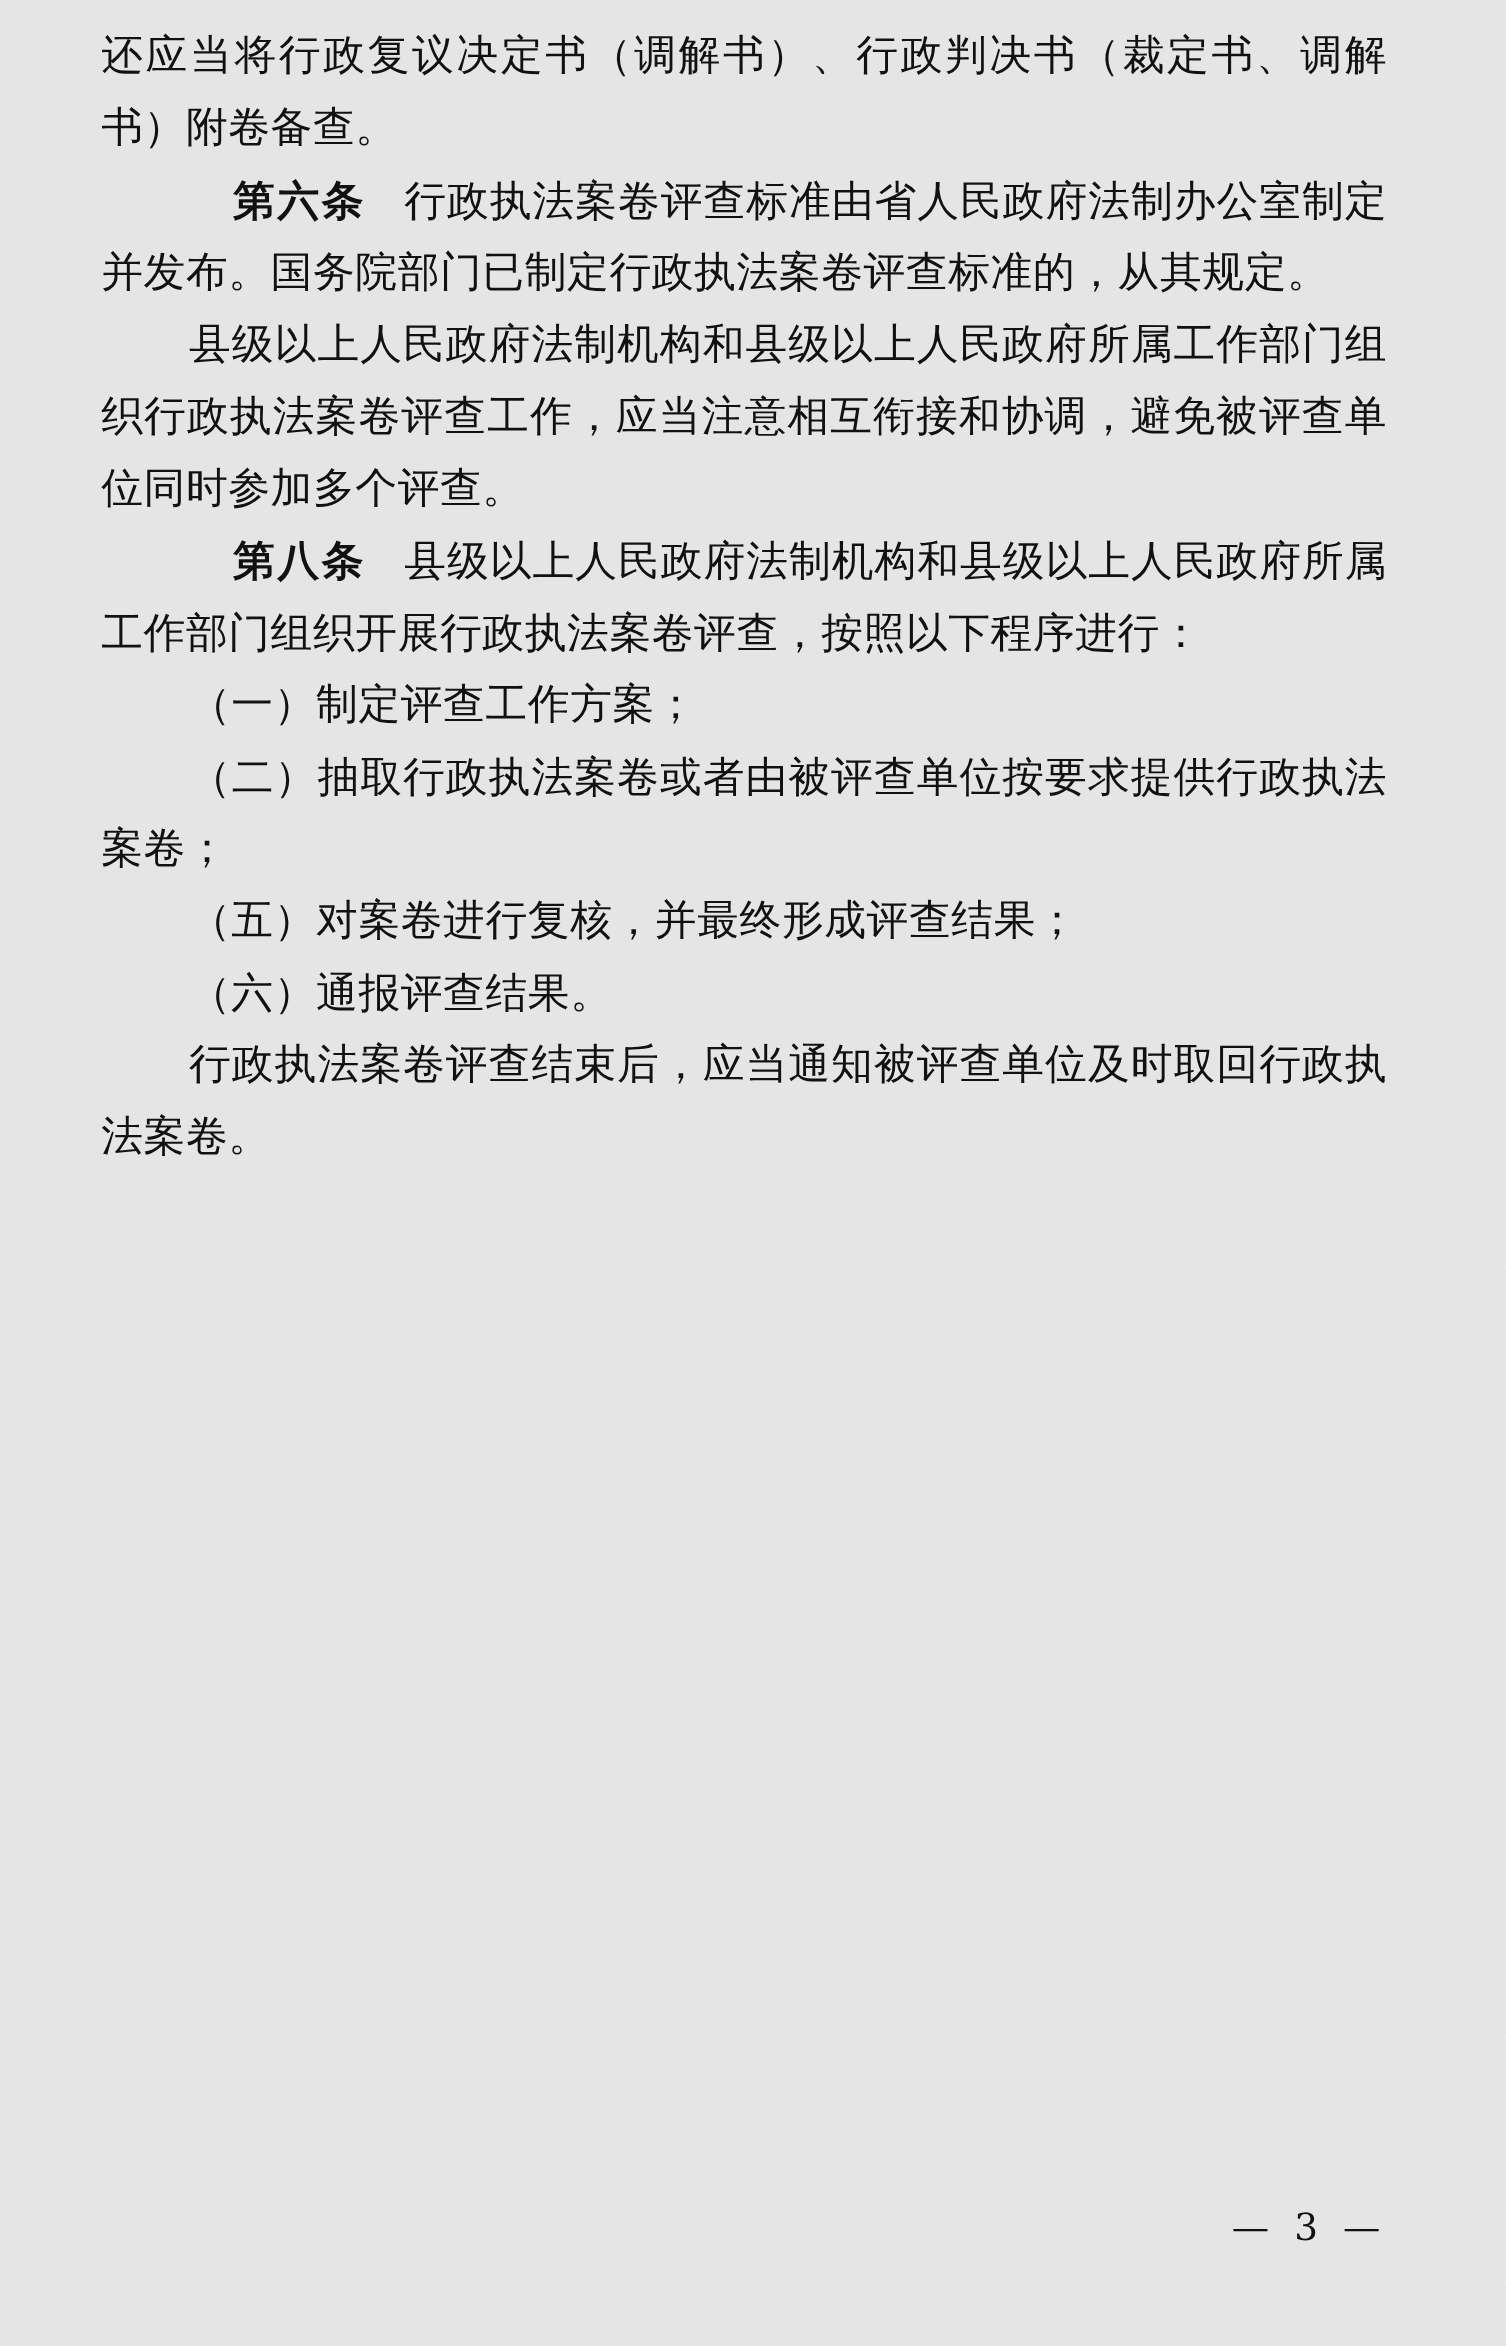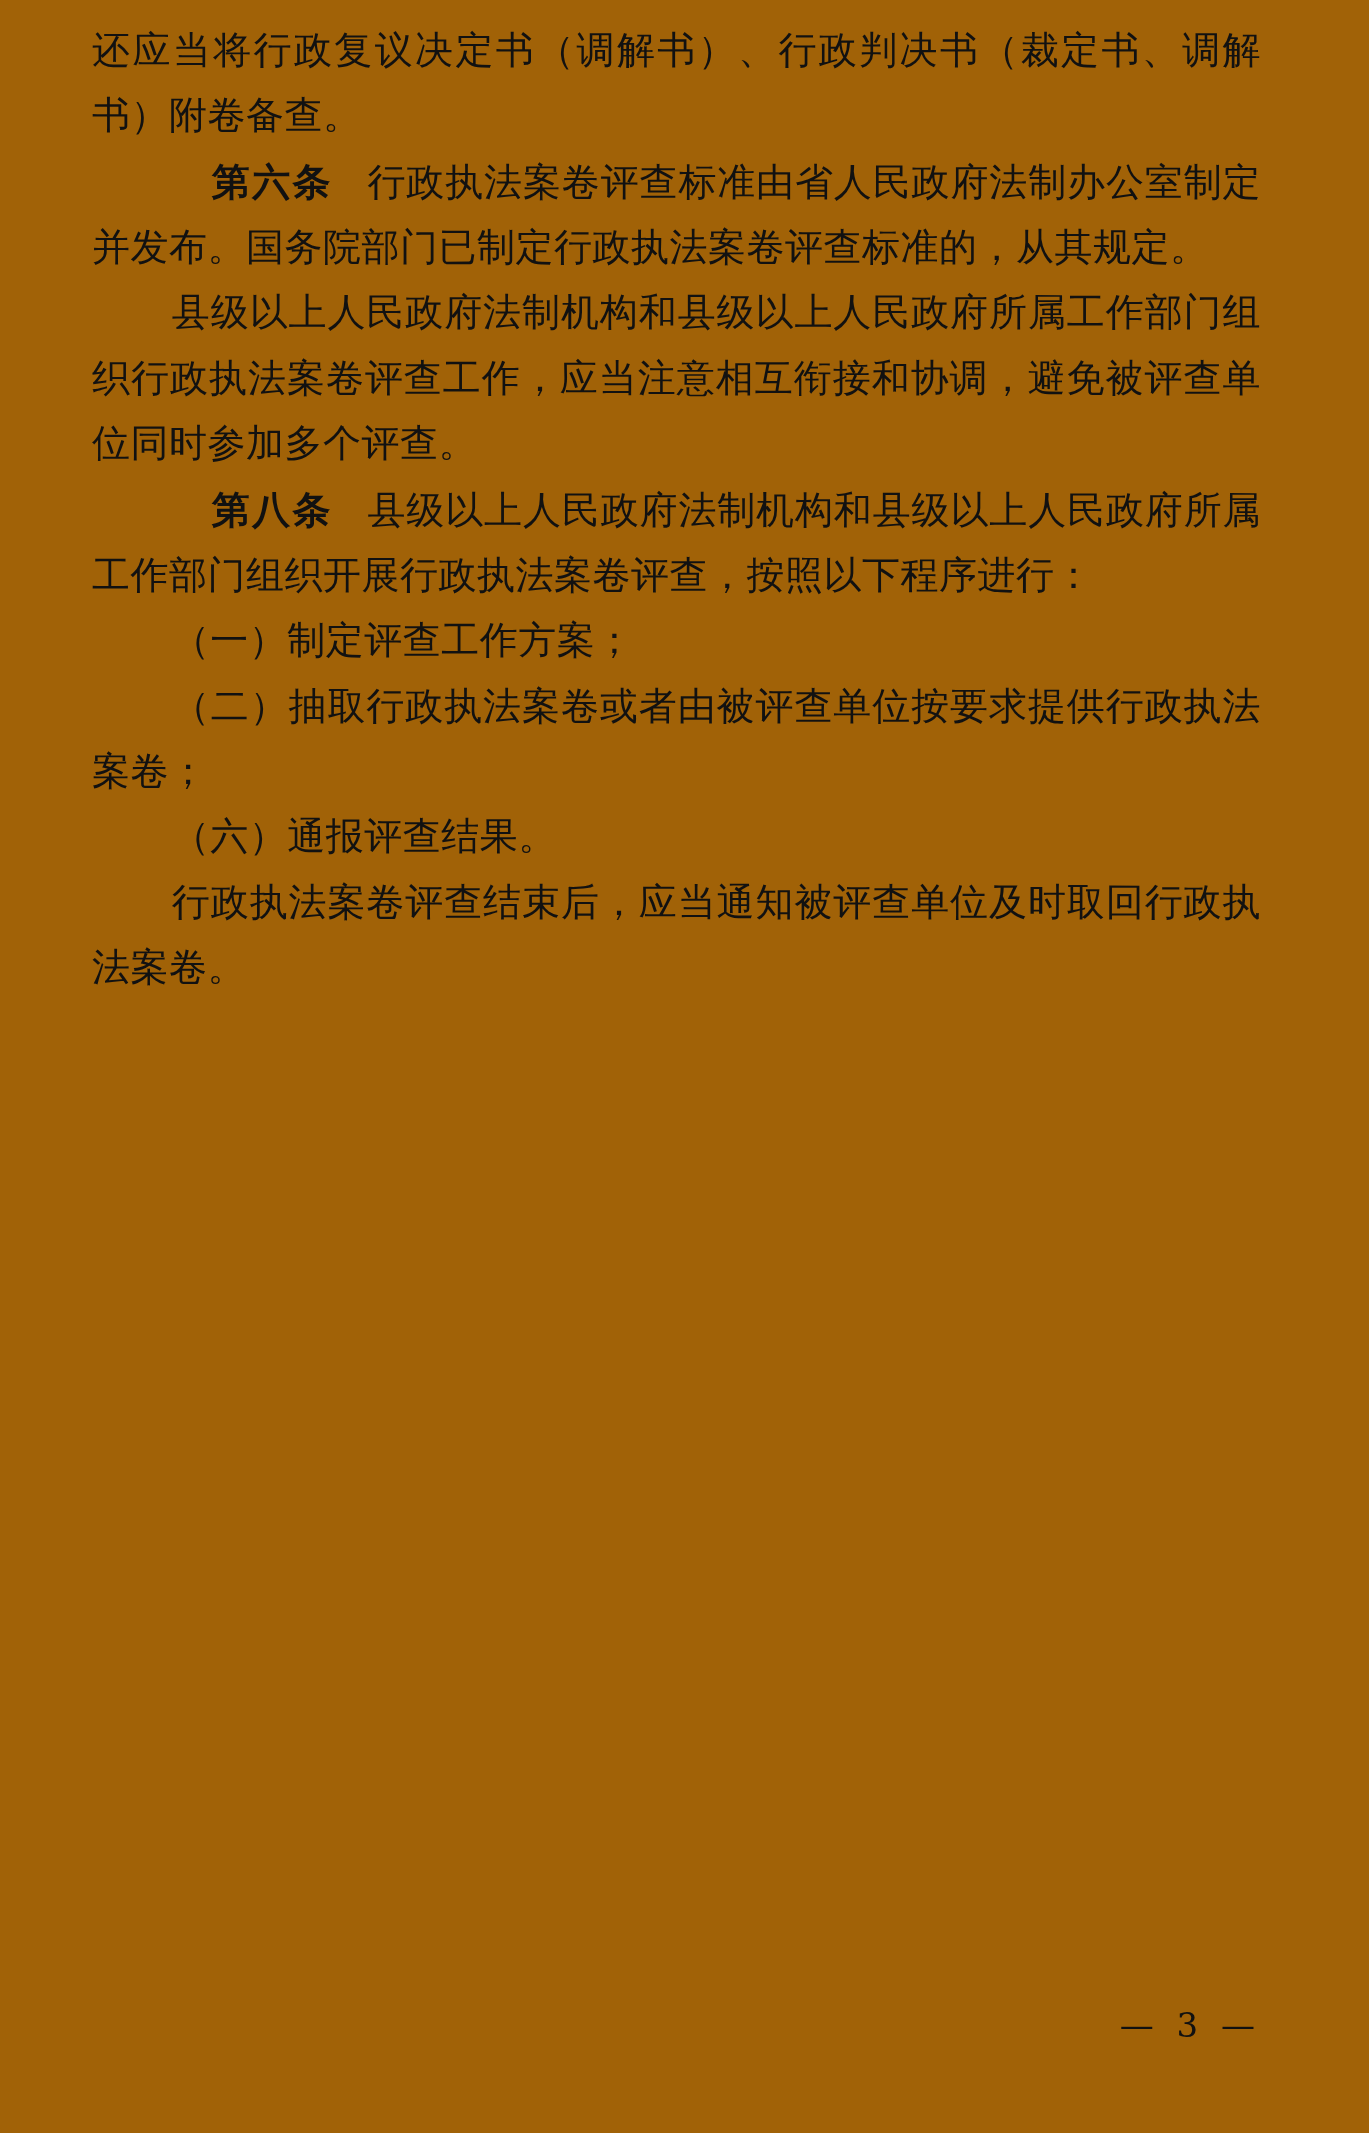--- a/index.html
+++ b/index.html
@@ -4,21 +4,21 @@
 <style>
   html, body {
     margin: 0;
     padding: 0;
     background: #ffffff;
   }
   .page {
     position: relative;
     width: 1369px;
     height: 2133px;
-    background: #a16207;
+    background: #e5e5e5;
     box-sizing: border-box;
     padding: 18px 108px 0 92px;
     font-family: "DejaVu Serif", "Liberation Serif", serif;
     color: #111111;
   }
   .doc-body {
     font-size: 38px;
     line-height: 1.72;
     text-align: justify;
     text-justify: inter-ideograph;
@@ -54,17 +54,18 @@
 <body>
 
 <div class="page">
   <div class="doc-body" id="doc-body">
       <p class="para"><span>还应当将行政复议决定书（调解书）、行政判决书（裁定书、调解书）附卷备查。</span></p>
       <p class="para indent"><span class="article-label">第六条</span><span class="article-gap"></span><span>行政执法案卷评查标准由省人民政府法制办公室制定并发布。国务院部门已制定行政执法案卷评查标准的，从其规定。</span></p>
       <p class="para indent"><span>县级以上人民政府法制机构和县级以上人民政府所属工作部门组织行政执法案卷评查工作，应当注意相互衔接和协调，避免被评查单位同时参加多个评查。</span></p>
       <p class="para indent"><span class="article-label">第八条</span><span class="article-gap"></span><span>县级以上人民政府法制机构和县级以上人民政府所属工作部门组织开展行政执法案卷评查，按照以下程序进行：</span></p>
       <p class="para indent"><span>（一）制定评查工作方案；</span></p>
       <p class="para indent"><span>（二）抽取行政执法案卷或者由被评查单位按要求提供行政执法案卷；</span></p>
+      <p class="para indent"><span>（五）对案卷进行复核，并最终形成评查结果；</span></p>
       <p class="para indent"><span>（六）通报评查结果。</span></p>
       <p class="para indent"><span>行政执法案卷评查结束后，应当通知被评查单位及时取回行政执法案卷。</span></p>
     </div>
   <div class="page-number">— 3 —</div>
 </div>
 
 </body></html>

